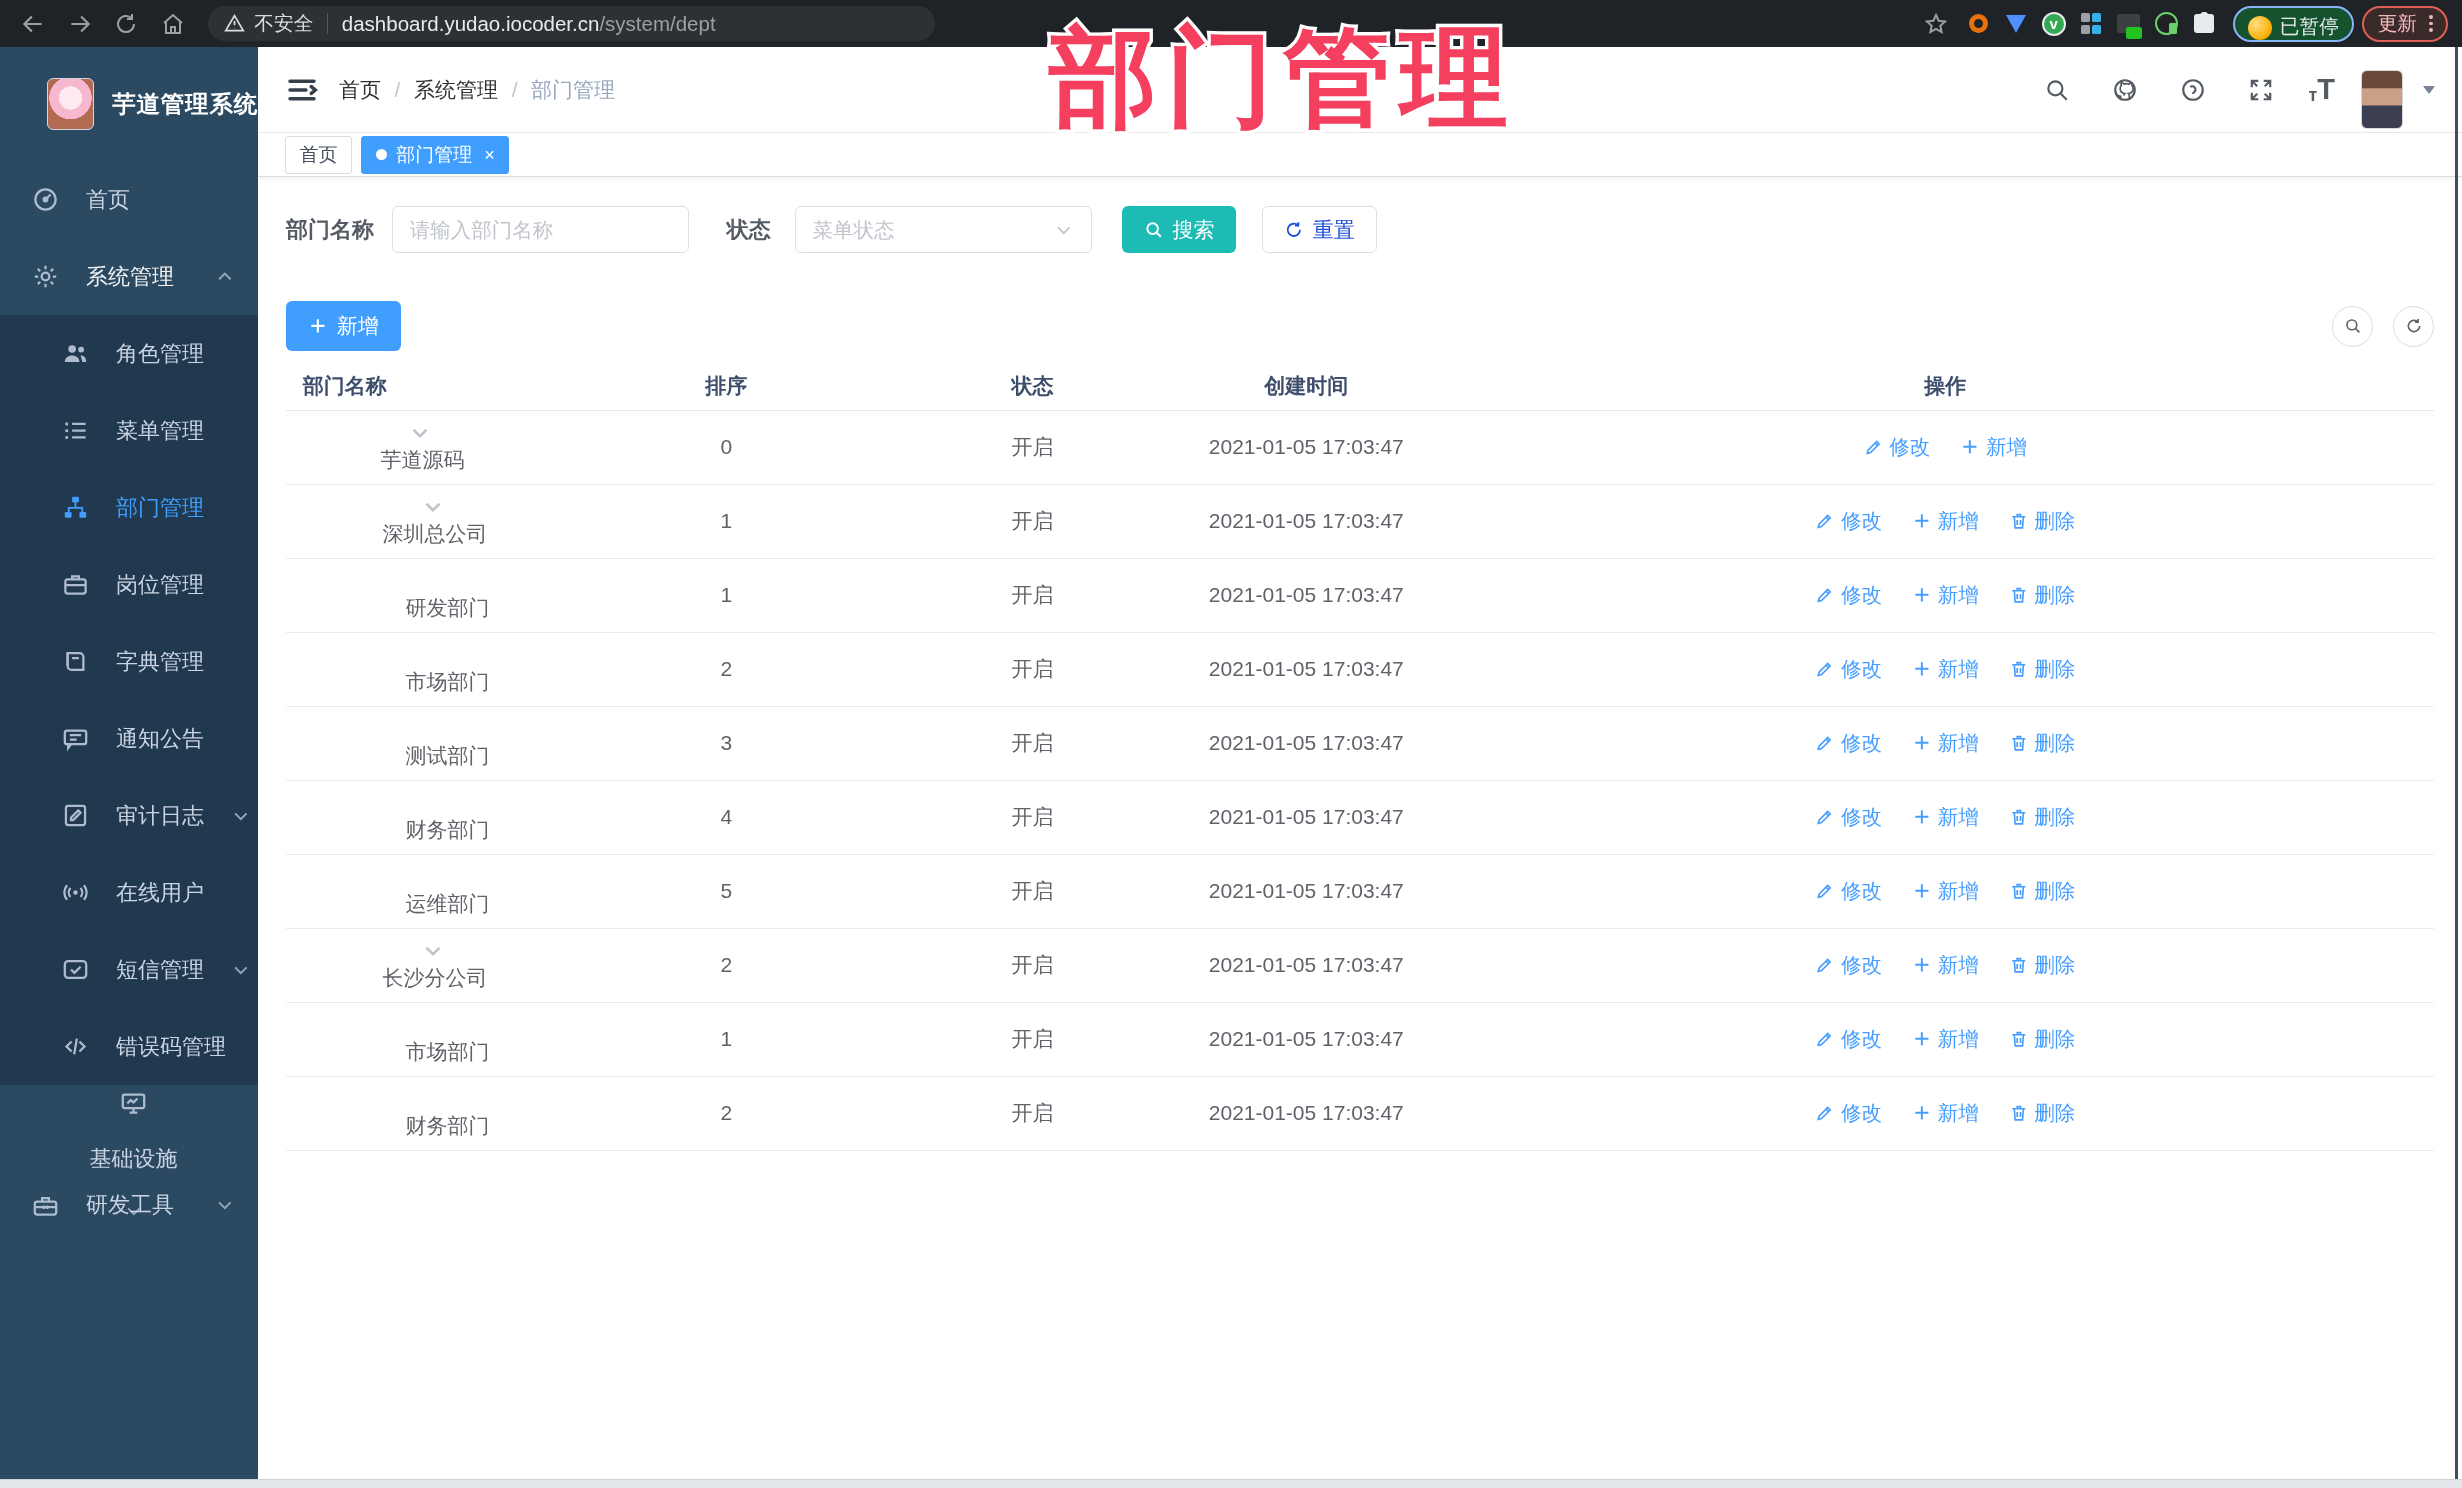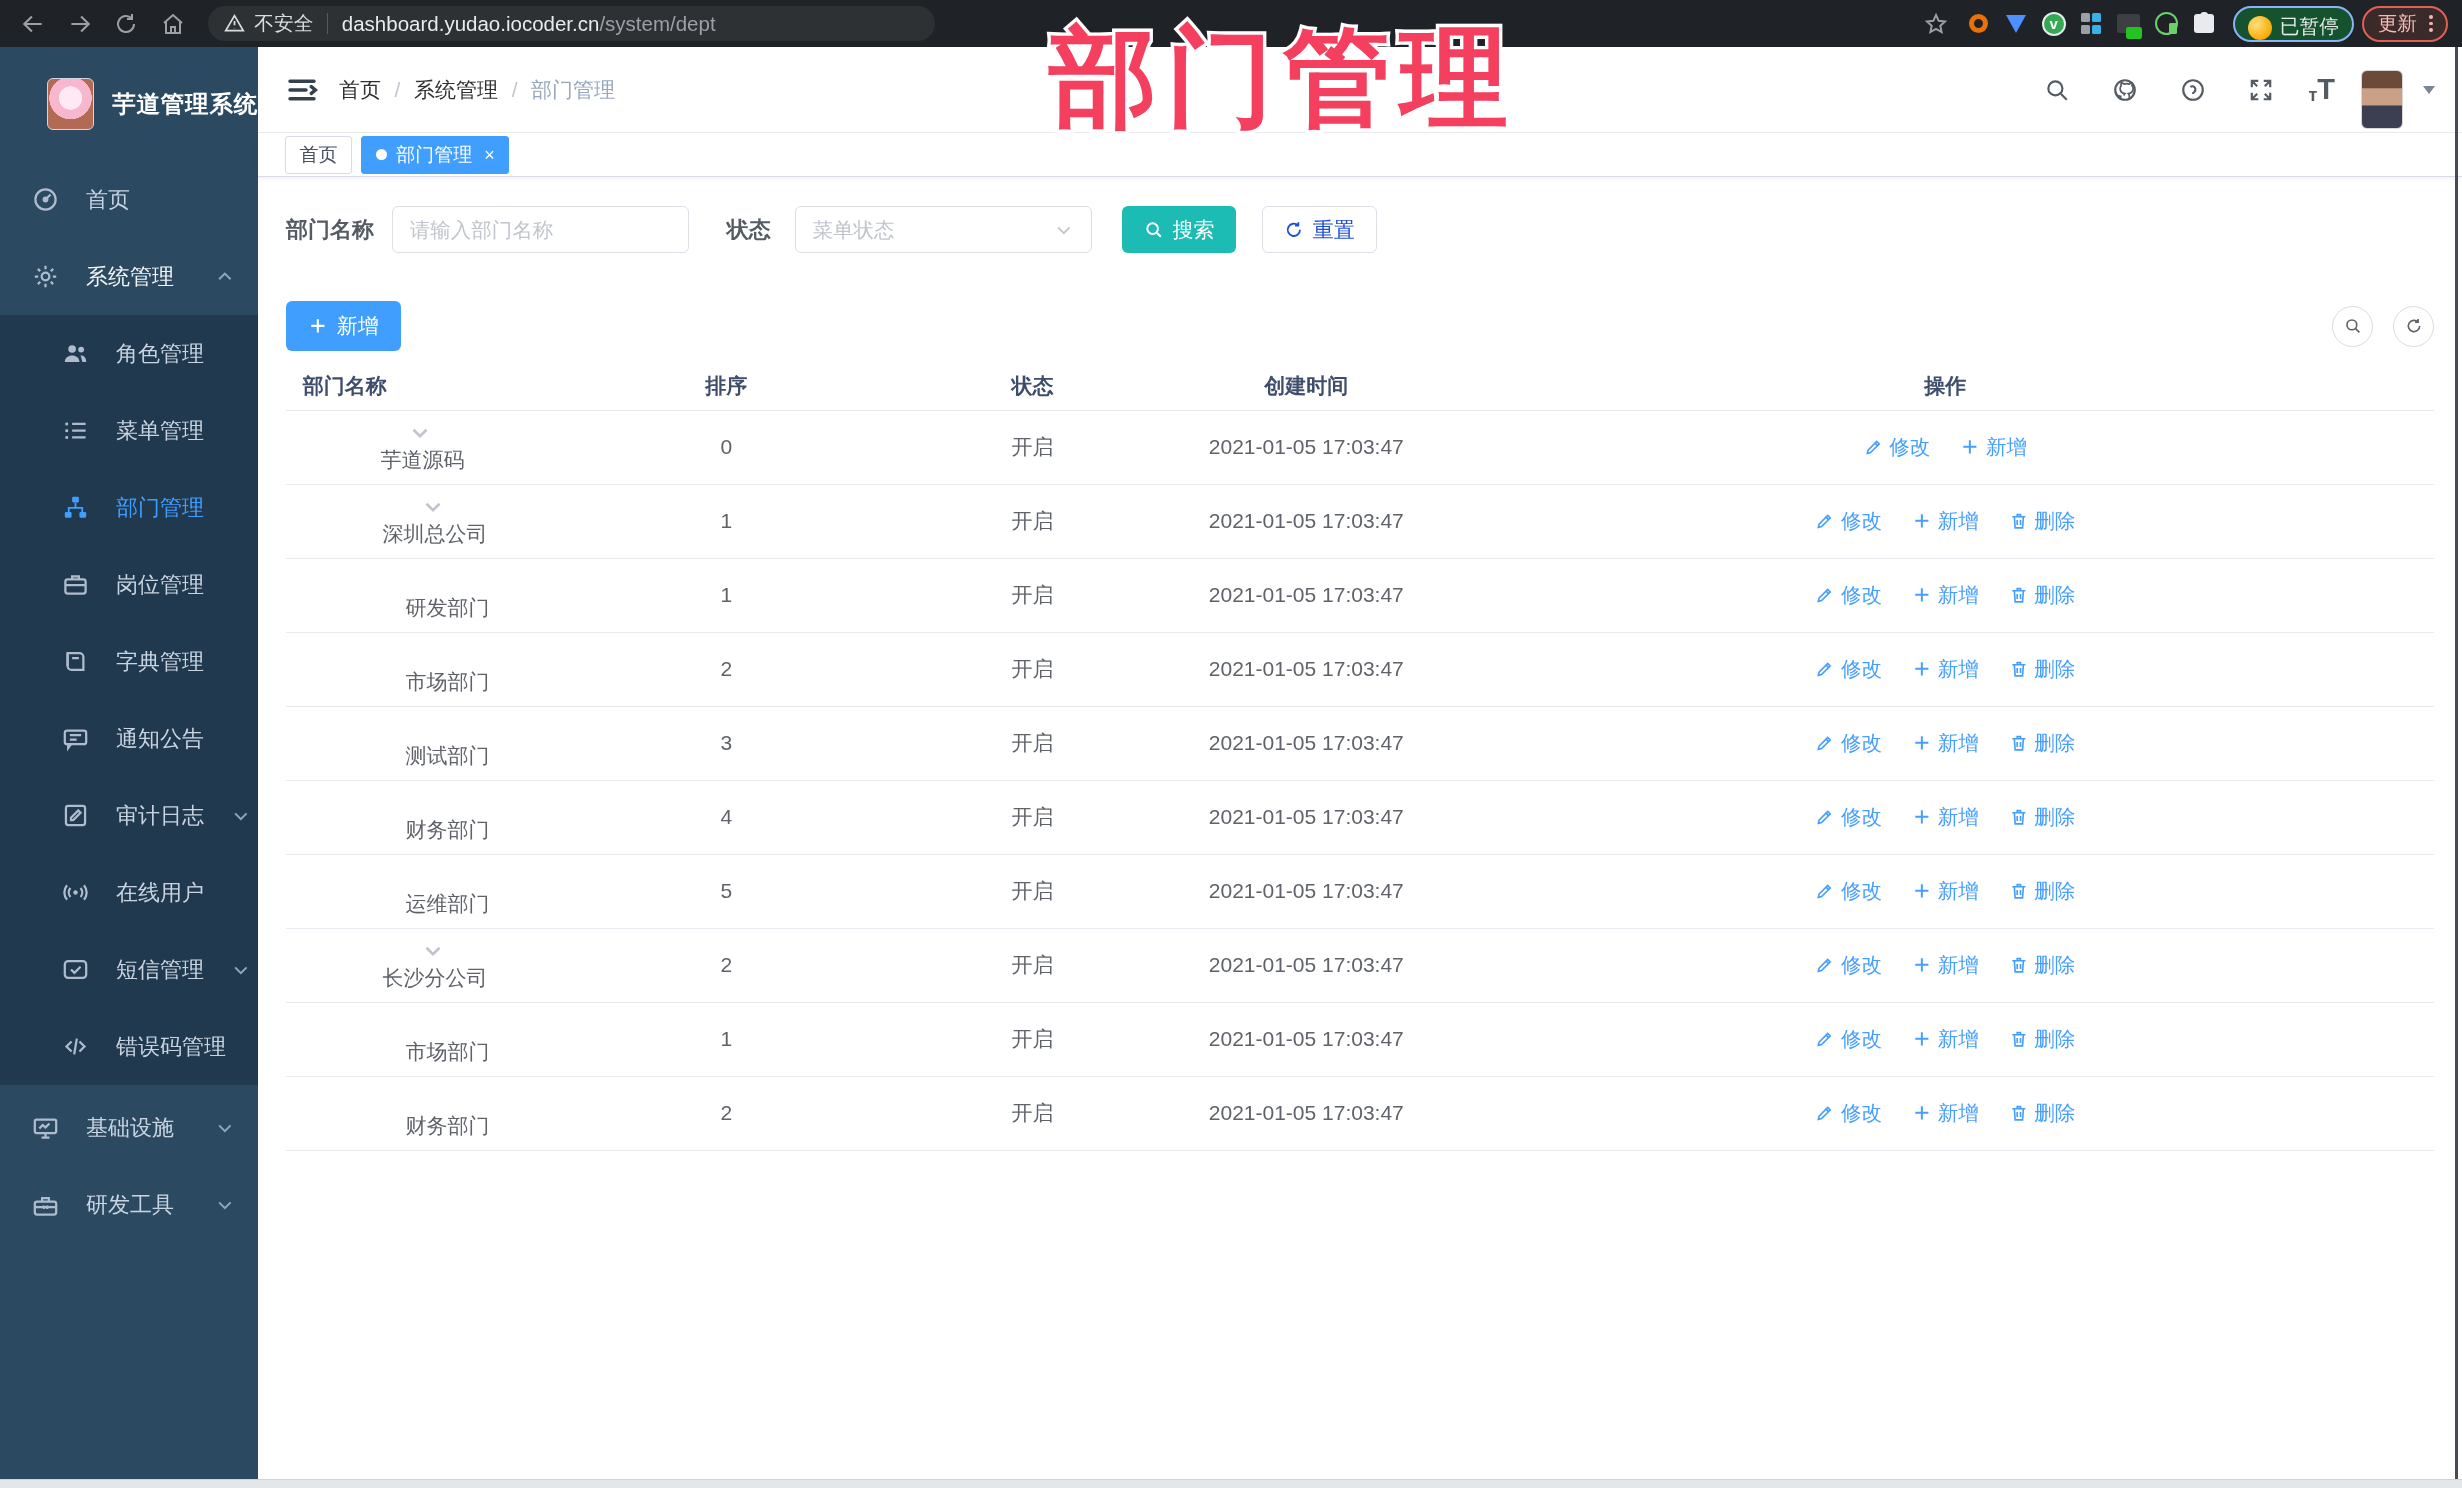--- a/index.html
+++ b/index.html
@@ -303,21 +303,21 @@
           </svg>
       </div>
       <div class="s-item">
         <svg class="si" viewBox="0 0 24 24" fill="none" stroke="currentColor" stroke-width="2">
             <path d="M8.5 7.5L4 12l4.5 4.5M15.5 7.5L20 12l-4.5 4.5M13.2 5l-2.4 14"></path>
           </svg>
         <span>错误码管理</span>
       </div>
     </div>
 
-    <div class="s-item" style="margin-top:4.5px;">
+    <div class="s-item" style="margin-top:4.5px;flex-direction:column;">
       <svg class="si" viewBox="0 0 24 24" fill="none" stroke="currentColor" stroke-width="2">
           <rect x="2.5" y="4" width="19" height="12" rx="1.5"></rect>
           <path d="M8.5 20h7M12 16v4M6.5 12l3-3 2.5 2 3.5-3.5"></path>
         </svg>
       <span class="grow">基础设施</span>
       <svg class="chev" viewBox="0 0 24 24" fill="none" stroke="currentColor" stroke-width="2.4">
           <path d="M5 9l7 7 7-7"></path>
         </svg>
     </div>
     <div class="s-item">

